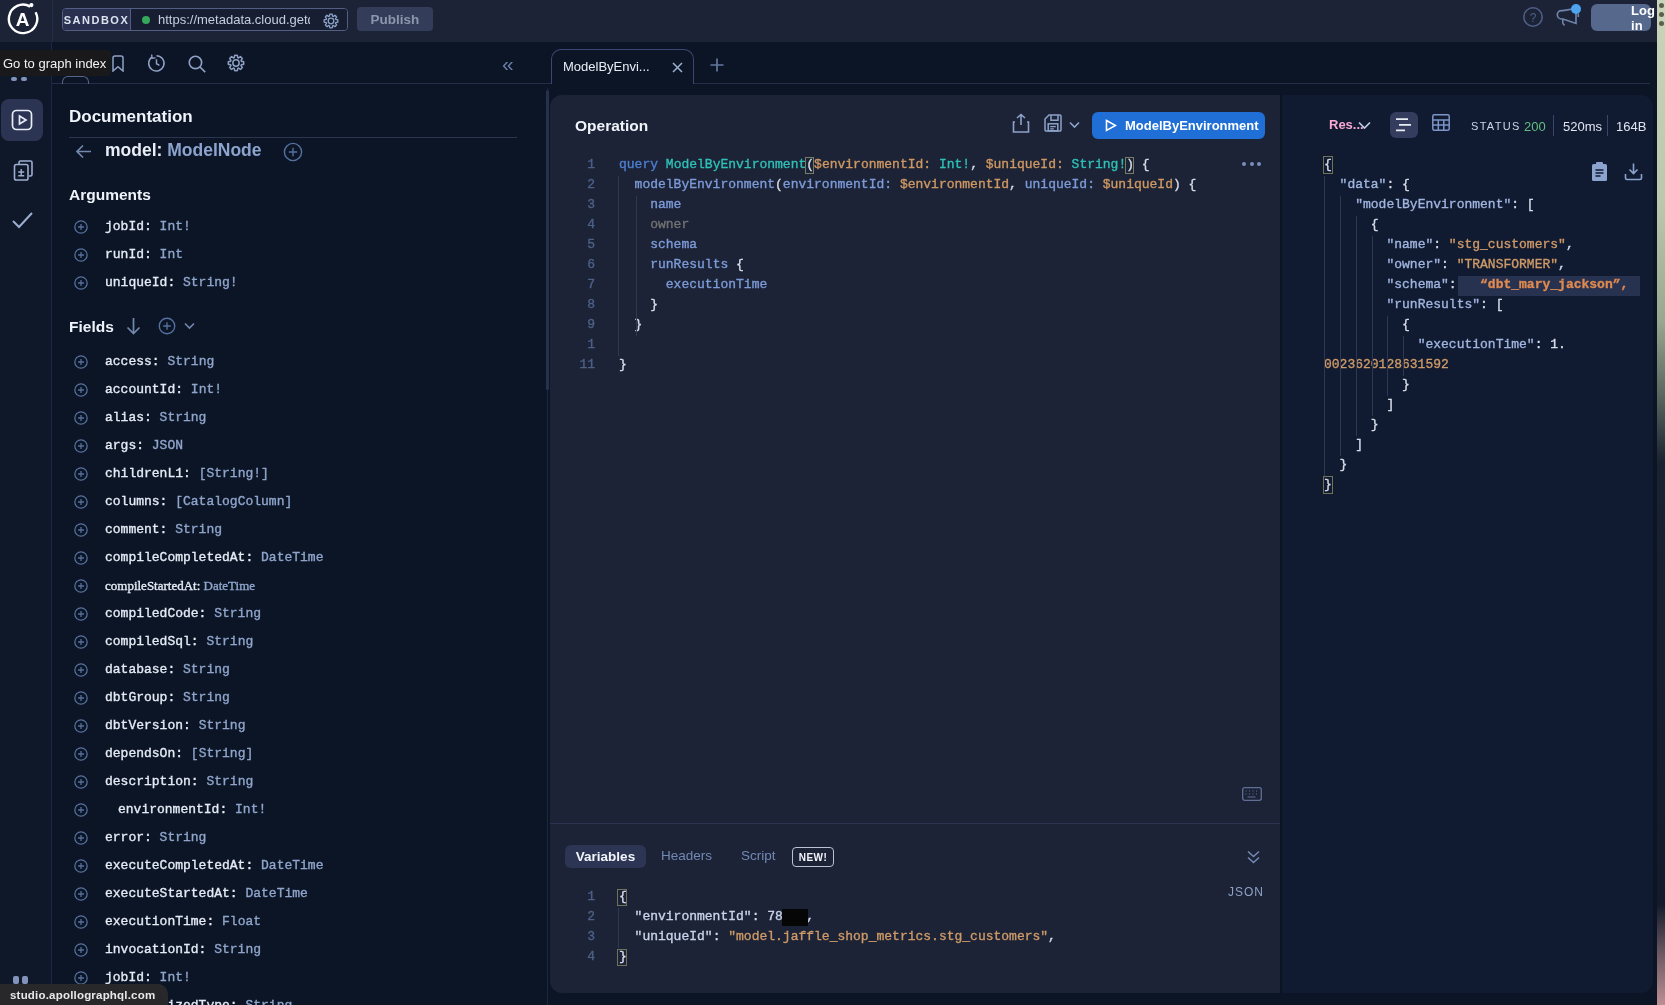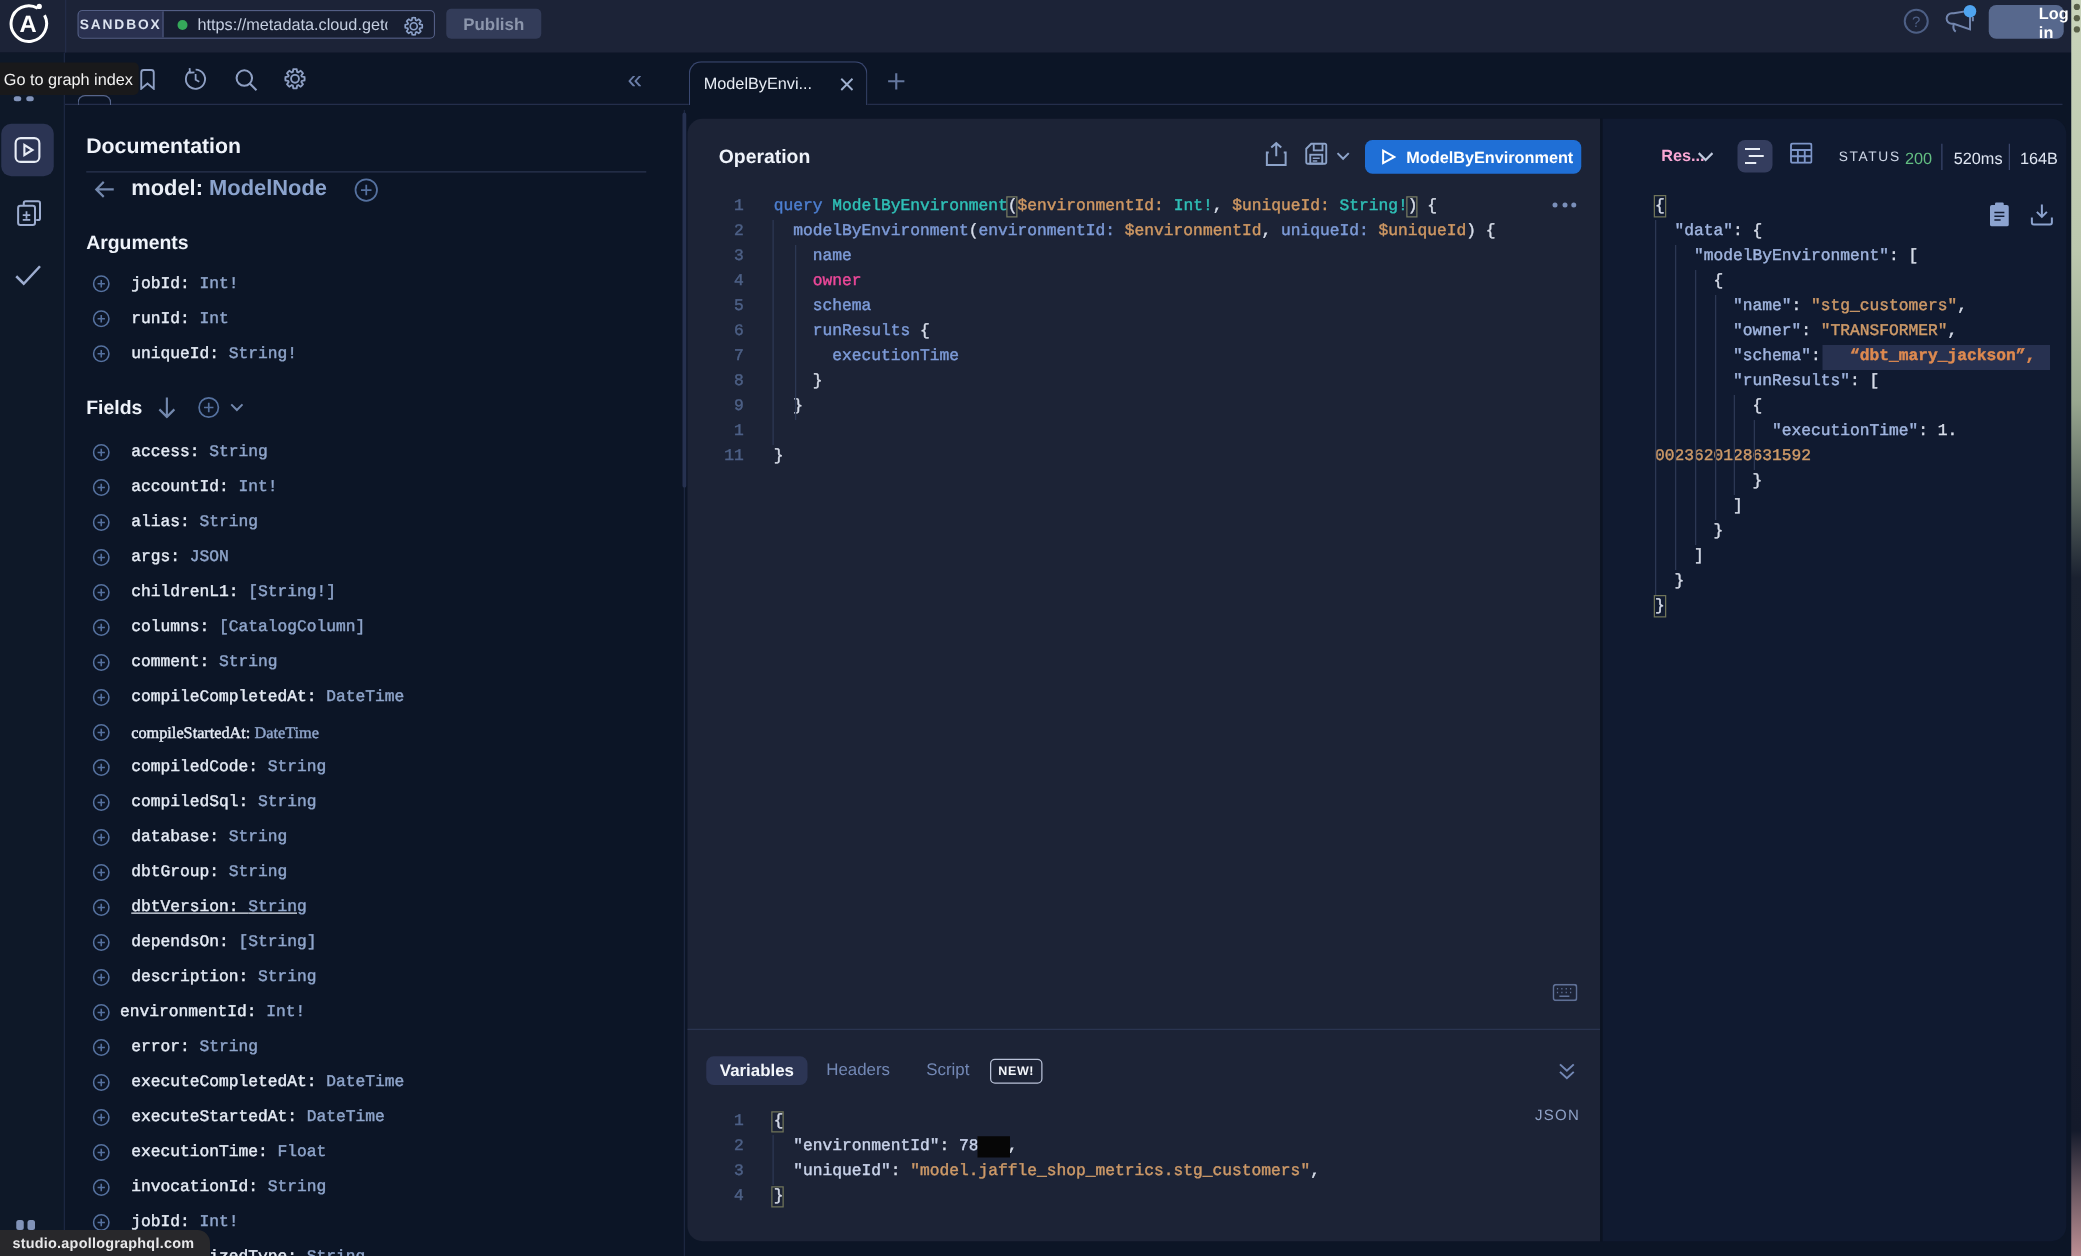--- a/index.html
+++ b/index.html
@@ -221,36 +221,36 @@
     <div class="abs mono" style="left:105px;top:660px;color:#E5EBF5;">database: <span style="color:#8FA5CB;">String</span></div>
     <svg class="abs" style="left:74px;top:691px;" width="14" height="14" viewBox="0 0 20 20" fill="none" stroke="#55719F" stroke-width="1.8">
       <circle cx="10" cy="10" r="8.8"></circle>
       <path d="M10 5.8 V14.2 M5.8 10 H14.2"></path>
     </svg>
     <div class="abs mono" style="left:105px;top:688px;color:#E5EBF5;">dbtGroup: <span style="color:#8FA5CB;">String</span></div>
     <svg class="abs" style="left:74px;top:719px;" width="14" height="14" viewBox="0 0 20 20" fill="none" stroke="#55719F" stroke-width="1.8">
       <circle cx="10" cy="10" r="8.8"></circle>
       <path d="M10 5.8 V14.2 M5.8 10 H14.2"></path>
     </svg>
-    <div class="abs mono" style="left:105px;top:716px;color:#E5EBF5;text-decoration:underline;">dbtVersion: <span style="color:#8FA5CB;">String</span></div>
+    <div class="abs mono" style="left:105px;top:716px;color:#E5EBF5;">dbtVersion: <span style="color:#8FA5CB;">String</span></div>
     <svg class="abs" style="left:74px;top:747px;" width="14" height="14" viewBox="0 0 20 20" fill="none" stroke="#55719F" stroke-width="1.8">
       <circle cx="10" cy="10" r="8.8"></circle>
       <path d="M10 5.8 V14.2 M5.8 10 H14.2"></path>
     </svg>
     <div class="abs mono" style="left:105px;top:744px;color:#E5EBF5;">dependsOn: <span style="color:#8FA5CB;">[String]</span></div>
     <svg class="abs" style="left:74px;top:775px;" width="14" height="14" viewBox="0 0 20 20" fill="none" stroke="#55719F" stroke-width="1.8">
       <circle cx="10" cy="10" r="8.8"></circle>
       <path d="M10 5.8 V14.2 M5.8 10 H14.2"></path>
     </svg>
     <div class="abs mono" style="left:105px;top:772px;color:#E5EBF5;">description: <span style="color:#8FA5CB;">String</span></div>
     <svg class="abs" style="left:74px;top:803px;" width="14" height="14" viewBox="0 0 20 20" fill="none" stroke="#55719F" stroke-width="1.8">
       <circle cx="10" cy="10" r="8.8"></circle>
       <path d="M10 5.8 V14.2 M5.8 10 H14.2"></path>
     </svg>
-    <div class="abs mono" style="left:96px;top:800px;color:#E5EBF5;text-align:center;">environmentId: <span style="color:#8FA5CB;">Int!</span></div>
+    <div class="abs mono" style="left:118px;top:800px;color:#E5EBF5;text-align:center;">environmentId: <span style="color:#8FA5CB;">Int!</span></div>
     <svg class="abs" style="left:74px;top:831px;" width="14" height="14" viewBox="0 0 20 20" fill="none" stroke="#55719F" stroke-width="1.8">
       <circle cx="10" cy="10" r="8.8"></circle>
       <path d="M10 5.8 V14.2 M5.8 10 H14.2"></path>
     </svg>
     <div class="abs mono" style="left:105px;top:828px;color:#E5EBF5;">error: <span style="color:#8FA5CB;">String</span></div>
     <svg class="abs" style="left:74px;top:859px;" width="14" height="14" viewBox="0 0 20 20" fill="none" stroke="#55719F" stroke-width="1.8">
       <circle cx="10" cy="10" r="8.8"></circle>
       <path d="M10 5.8 V14.2 M5.8 10 H14.2"></path>
     </svg>
     <div class="abs mono" style="left:105px;top:856px;color:#E5EBF5;">executeCompletedAt: <span style="color:#8FA5CB;">DateTime</span></div>
@@ -315,21 +315,21 @@
 </div>
 
 <div id="gql">
     <div class="abs mono" style="left:570px;top:155px;width:25px;text-align:right;color:#4D6086">1</div>
     <div class="abs mono" style="left:619px;top:155px;"><span style="color:#4D7FD1">query</span> <span style="color:#2FC0B7">ModelByEnvironment</span><span style="color:#D6DCE8">(</span><span style="color:#CF9863">$environmentId:</span> <span style="color:#2FC0B7">Int!</span><span style="color:#D6DCE8">,</span> <span style="color:#CF9863">$uniqueId:</span> <span style="color:#2FC0B7">String!</span><span style="color:#D6DCE8">) {</span></div>
     <div class="abs mono" style="left:570px;top:175px;width:25px;text-align:right;color:#4D6086">2</div>
     <div class="abs mono" style="left:619px;top:175px;">  <span style="color:#7D9BD8">modelByEnvironment</span><span style="color:#D6DCE8">(</span><span style="color:#7D9BD8">environmentId:</span> <span style="color:#CF9863">$environmentId</span><span style="color:#D6DCE8">,</span> <span style="color:#7D9BD8">uniqueId:</span> <span style="color:#CF9863">$uniqueId</span><span style="color:#D6DCE8">) {</span></div>
     <div class="abs mono" style="left:570px;top:195px;width:25px;text-align:right;color:#4D6086">3</div>
     <div class="abs mono" style="left:619px;top:195px;">    <span style="color:#7D9BD8">name</span></div>
     <div class="abs mono" style="left:570px;top:215px;width:25px;text-align:right;color:#4D6086">4</div>
-    <div class="abs mono" style="left:619px;top:215px;">    <span style="color:#ec4899">owner</span></div>
+    <div class="abs mono" style="left:619px;top:215px;">    <span style="color:#737373">owner</span></div>
     <div class="abs mono" style="left:570px;top:235px;width:25px;text-align:right;color:#4D6086">5</div>
     <div class="abs mono" style="left:619px;top:235px;">    <span style="color:#7D9BD8">schema</span></div>
     <div class="abs mono" style="left:570px;top:255px;width:25px;text-align:right;color:#4D6086">6</div>
     <div class="abs mono" style="left:619px;top:255px;">    <span style="color:#7D9BD8">runResults</span> <span style="color:#D6DCE8">{</span></div>
     <div class="abs mono" style="left:570px;top:275px;width:25px;text-align:right;color:#4D6086">7</div>
     <div class="abs mono" style="left:619px;top:275px;">      <span style="color:#7D9BD8">executionTime</span></div>
     <div class="abs mono" style="left:570px;top:295px;width:25px;text-align:right;color:#4D6086">8</div>
     <div class="abs mono" style="left:619px;top:295px;">    <span style="color:#D6DCE8">}</span></div>
     <div class="abs mono" style="left:570px;top:315px;width:25px;text-align:right;color:#4D6086">9</div>
     <div class="abs mono" style="left:619px;top:315px;">  <span style="color:#D6DCE8">}</span></div>

